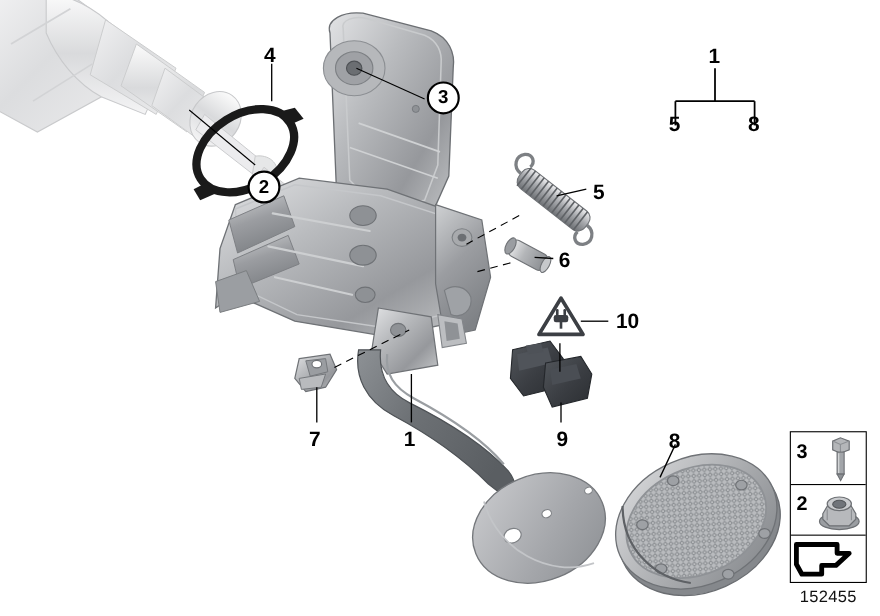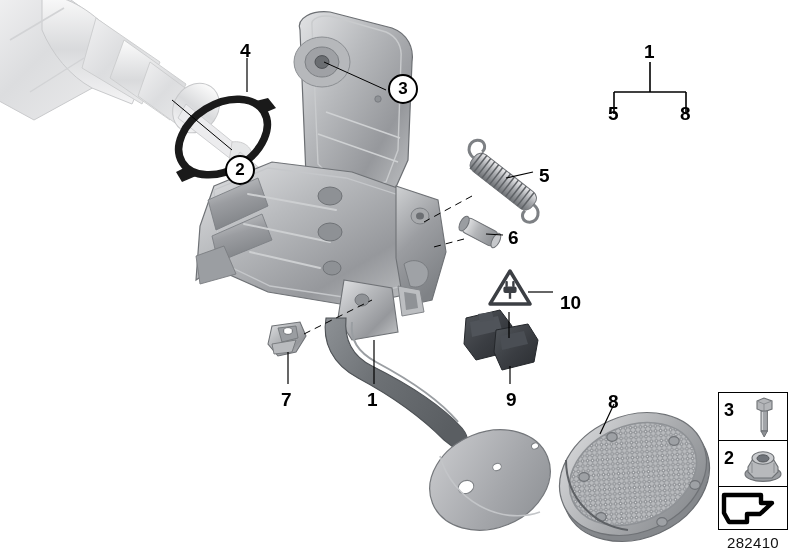--- a/index.html
+++ b/index.html
@@ -276,21 +276,21 @@
   <div class="lbl" style="left:539px;top:166px">5</div>
 
   <div class="lbl" style="left:508px;top:228px">6</div>
 
   <div class="lbl" style="left:281px;top:390px">7</div>
 
   <div class="lbl" style="left:367px;top:390px">1</div>
 
   <div class="lbl" style="left:506px;top:390px">9</div>
 
-  <div class="lbl" style="left:560px;top:293px">10</div>
+  <div class="lbl" style="left:560px;top:283px">10</div>
 
   <div class="lbl" style="left:608px;top:392px">8</div>
 
   <svg class="tri" style="left:487px;top:268px" viewBox="0 0 46 40">
     <path d="M23 3 L43 36 L3 36 Z" fill="#fff" stroke="#3c3f44" stroke-width="3.4" stroke-linejoin="round"></path>
     <g fill="#3c3f44">
       <rect x="18.4" y="13" width="2.4" height="6" rx="1"></rect>
       <rect x="25.2" y="13" width="2.4" height="6" rx="1"></rect>
       <rect x="16.4" y="18.4" width="13.2" height="6.6" rx="2"></rect>
       <rect x="21.8" y="24.6" width="2.4" height="6.2"></rect>
@@ -327,15 +327,15 @@
       </svg>
     </div>
 
     <div class="lgcell c3">
       <svg class="lgart" width="66" height="40" viewBox="0 0 66 40" style="left:1px;top:2px;right:auto">
         <path d="M4 6 L41 6 L41 14 L52 14 L40 25 L27 25 L27 33 L9 33 L4 24 Z" fill="#fff" stroke="#000" stroke-width="4.4" stroke-linejoin="round"></path>
       </svg>
     </div>
   </div>
 
-  <div class="diagid">282410</div>
+  <div class="diagid">152455</div>
 
 </div>
 
 </body></html>

